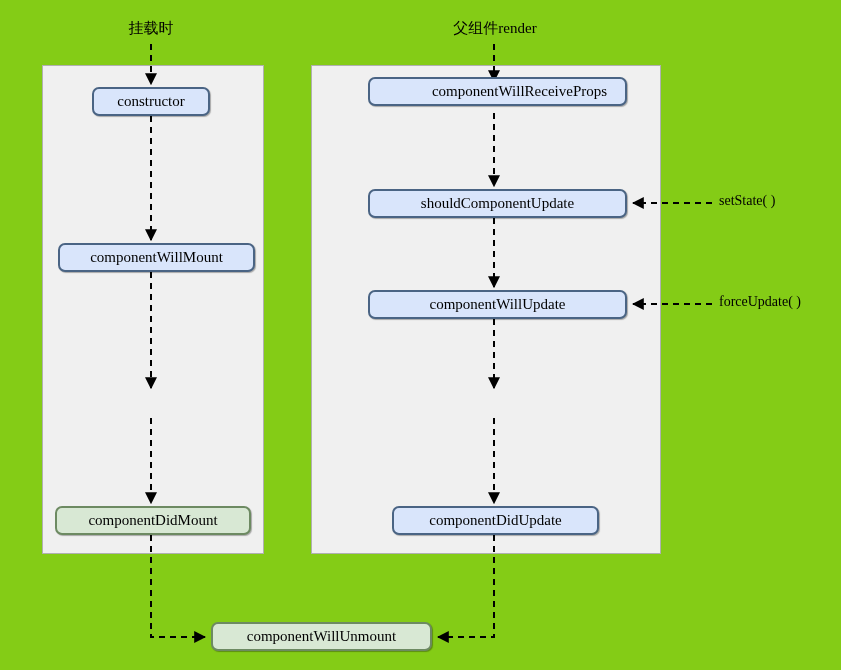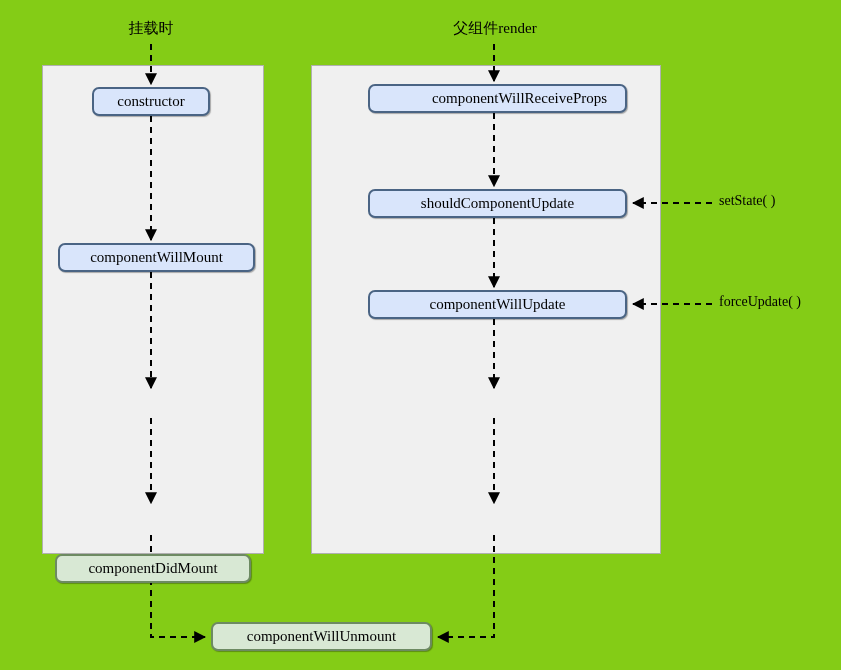--- a/index.html
+++ b/index.html
@@ -53,22 +53,22 @@
     color: #000000;
     white-space: nowrap;
     box-shadow: 1px 1px 1px rgba(0,0,0,0.30);
   }
   .node.blue  { background: #d9e5fb; border-color: #4a6484; }
   .node.green { background: #d8e8d4; border-color: #6d8a62; }
   .node.bold  { font-weight: bold; }
 
   #node-constructor               { left: 92px;  top: 87px;  width: 118px; height: 29px; }
   #node-component-will-mount      { left: 58px;  top: 243px; width: 197px; height: 29px; }
-  #node-component-did-mount       { left: 55px;  top: 506px; width: 196px; height: 29px; margin-top: 48px; }
-  #node-component-will-receive-props { left: 368px; top: 84px;  width: 259px; height: 29px; padding-left: 44px; }
+  #node-component-did-mount       { left: 55px;  top: 506px; width: 196px; height: 29px; }
+  #node-component-will-receive-props { left: 368px; top: 77px;  width: 259px; height: 29px; padding-left: 44px; }
   #node-should-component-update   { left: 368px; top: 189px; width: 259px; height: 29px; }
   #node-component-will-update     { left: 368px; top: 290px; width: 259px; height: 29px; }
   #node-component-did-update      { left: 392px; top: 506px; width: 207px; height: 29px; }
   #node-render                    { left: 53px;  top: 391px; width: 600px; height: 27px; }
   #node-component-will-unmount    { left: 211px; top: 622px; width: 221px; height: 29px; }
 
   
   .trigger-label {
     position: absolute;
     font-size: 14px;
@@ -129,20 +129,21 @@
   <div id="caption-mount" class="phase-caption">挂载时</div>
   <div id="caption-update" class="phase-caption">父组件render</div>
 
   <div id="node-constructor" class="node blue">constructor</div>
   <div id="node-component-will-mount" class="node blue">componentWillMount</div>
   <div id="node-component-did-mount" class="node green">componentDidMount</div>
 
   <div id="node-component-will-receive-props" class="node blue">componentWillReceiveProps</div>
   <div id="node-should-component-update" class="node blue">shouldComponentUpdate</div>
   <div id="node-component-will-update" class="node blue">componentWillUpdate</div>
+  <div id="node-component-did-update" class="node blue">componentDidUpdate</div>
 
 
   <div id="node-component-will-unmount" class="node green">componentWillUnmount</div>
 
   <div id="label-set-state" class="trigger-label">setState( )</div>
   <div id="label-force-update" class="trigger-label">forceUpdate( )</div>
 
 </div>
 
 </body></html>

